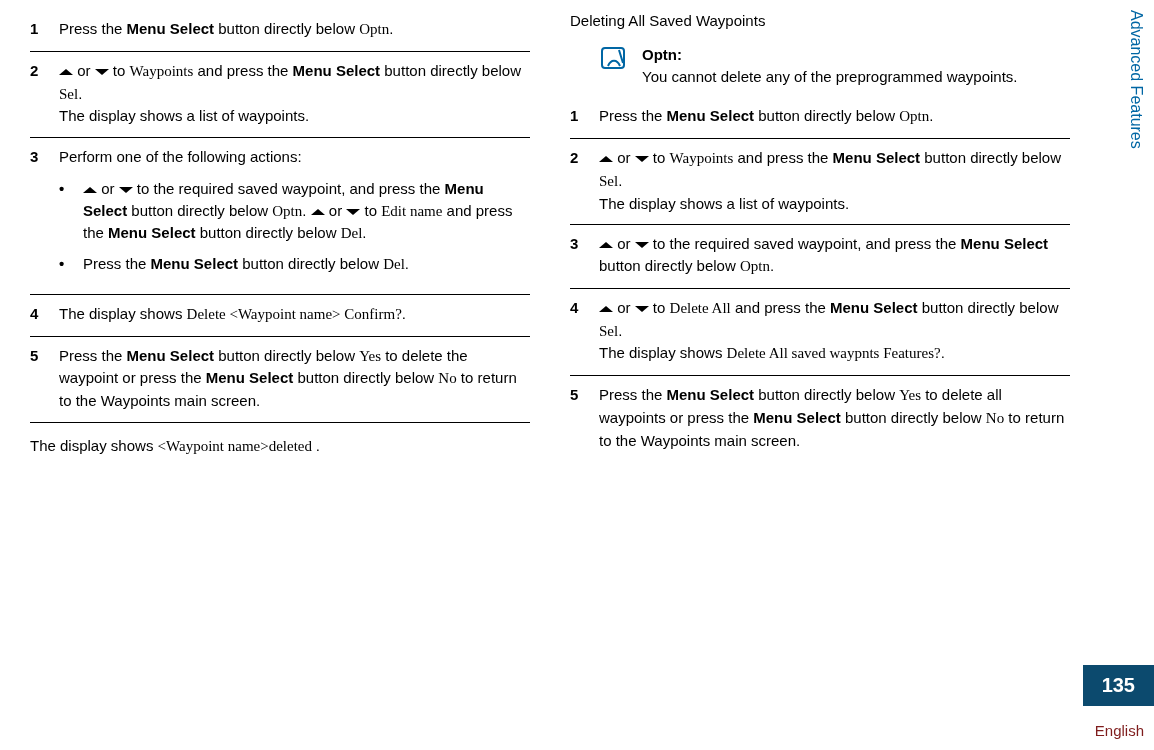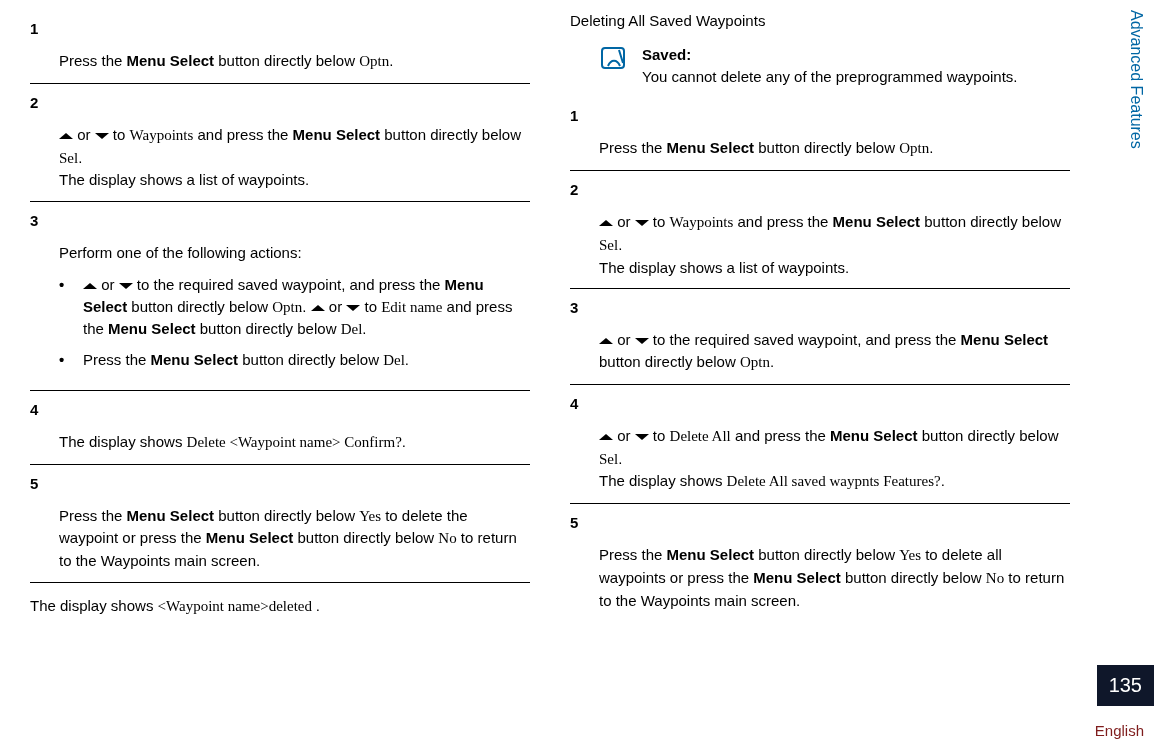--- a/index.html
+++ b/index.html
@@ -26,21 +26,21 @@
       padding: 8px 0 10px 0;
       border-bottom: 1px solid #000;
       display: flex;
       gap: 14px;
     }
     .step.noborder { border-bottom: none; }
     .stepnum {
       font-weight: bold;
       min-width: 15px;
     }
-    .stepbody { flex: 1; margin-top: 32px; }
+    .stepbody { flex: 1; }
     .bullet-list {
       margin-top: 10px;
       padding-left: 0;
     }
     .bullet-item {
       display: flex;
       gap: 14px;
       margin-bottom: 8px;
     }
     .bullet-dot {
@@ -97,25 +97,25 @@
       align-items: center;
     }
     .side-label {
       writing-mode: vertical-rl;
       color: #0066a4;
       font-size: 16px;
       padding-top: 10px;
       padding-right: 6px;
     }
     .page-number {
-      background: #0f172a;
+      background: #0c4a6e;
       color: #fff;
-      font-weight: normal;
+      font-weight: bold;
       font-size: 20px;
-      padding: 6px 12px;
+      padding: 6px 19px;
       margin-top: auto;
     }
     .lang-label {
       color: #7f1d1d;
       font-size: 15px;
       padding: 14px 10px 8px 10px;
     }
     .footer-area {
       position: absolute;
       bottom: 0;
@@ -190,21 +190,21 @@
 
   <div class="col">
     <div class="heading">Deleting All Saved Waypoints</div>
 
     <div class="note-box">
       <svg class="note-icon" width="30" height="30" viewBox="0 0 30 30" fill="none" stroke="#0066a4" stroke-width="2">
         <path d="M5 4 h16 a3 3 0 0 1 3 3 v14 a3 3 0 0 1 -3 3 h-16 a3 3 0 0 1 -3 -3 v-14 a3 3 0 0 1 3 -3 z"></path>
         <path d="M19 6 l4 13 M8 22 c3 -7 9 -7 12 0"></path>
       </svg>
       <div>
-        <div class="note-title">Saved:</div>
+        <div class="note-title">Optn:</div>
         <div>You cannot delete any of the preprogrammed waypoints.</div>
       </div>
     </div>
 
     <div class="step">
       <div class="stepnum">1</div>
       <div class="stepbody">
         <span>Press the </span><b>Menu Select</b><span> button directly below </span><span class="ui">Optn</span><span>.</span>
       </div>
     </div>

